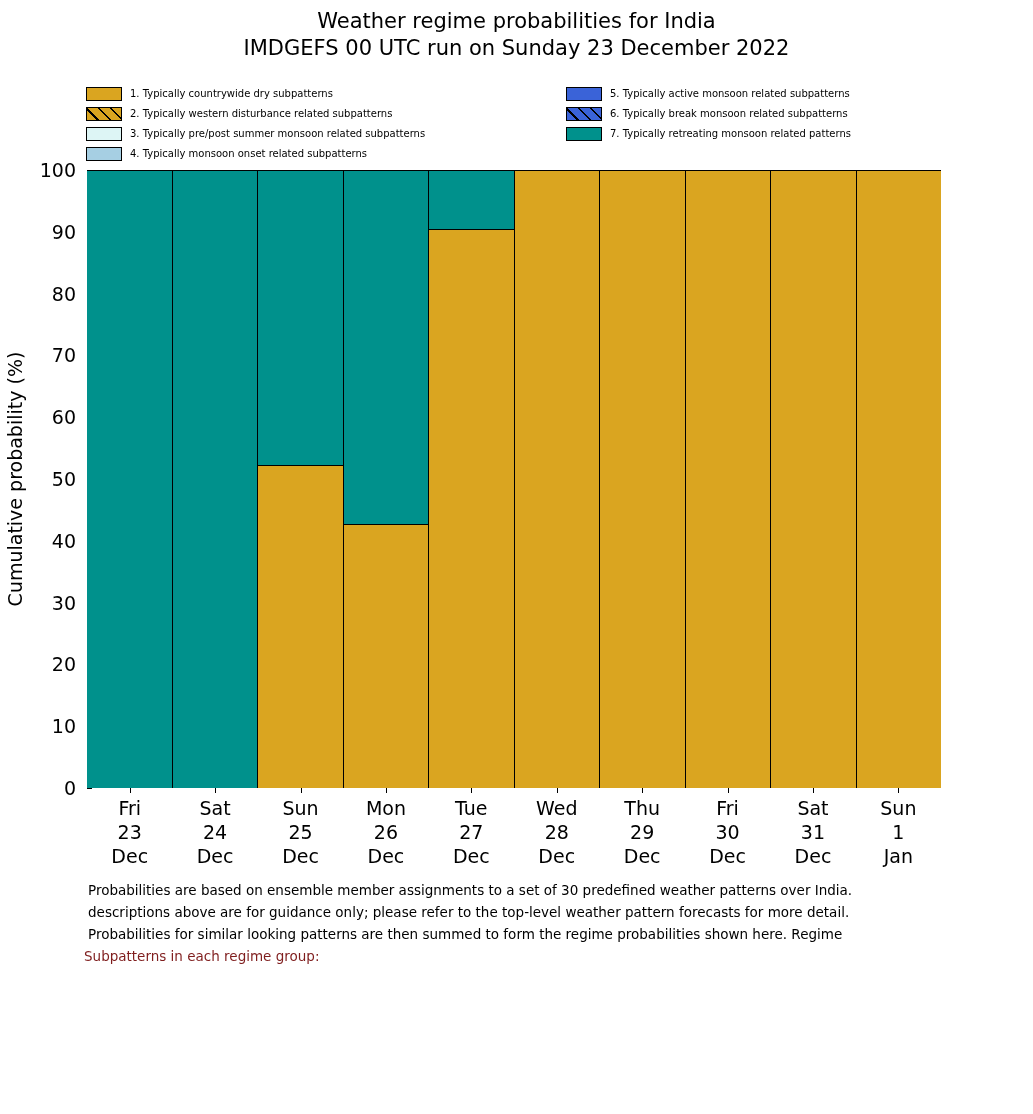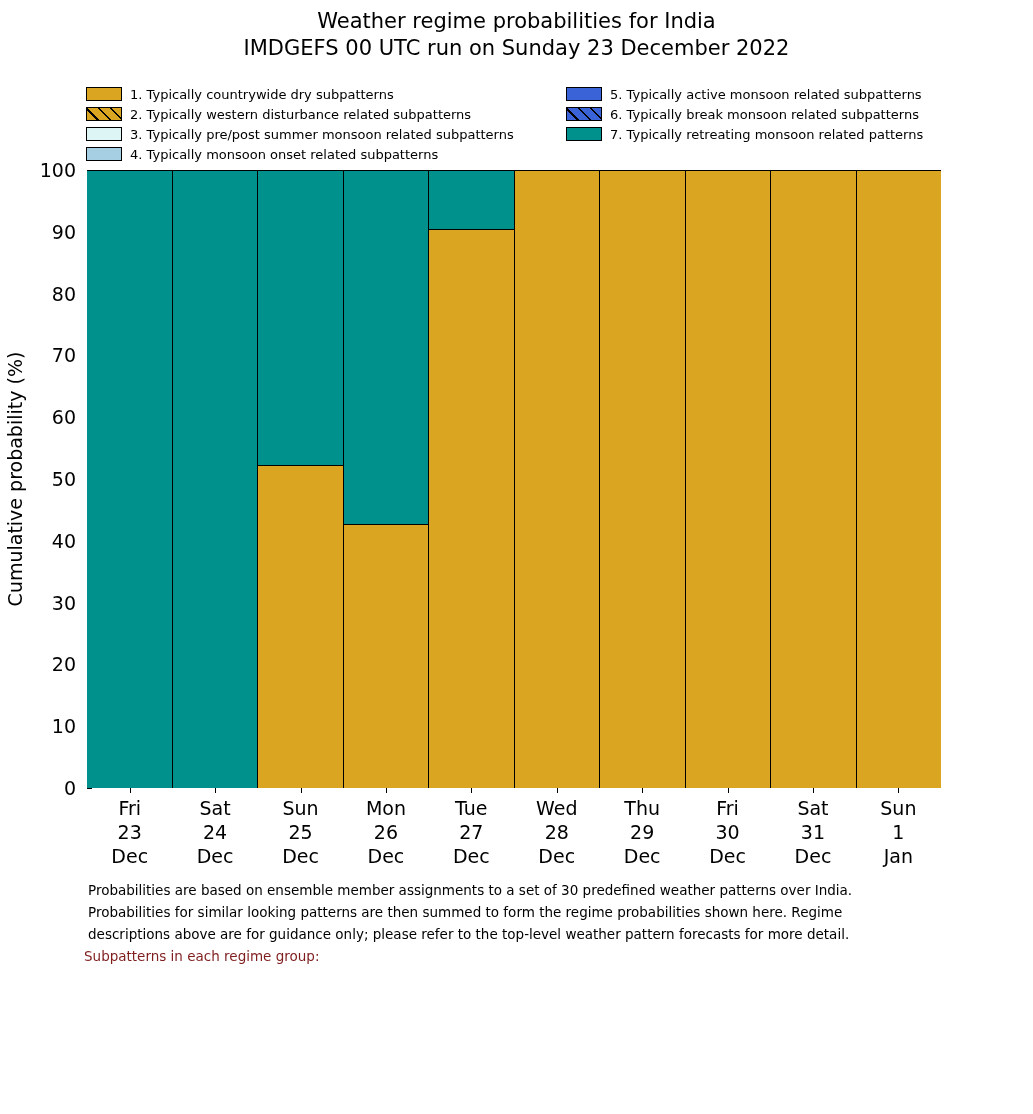--- a/index.html
+++ b/index.html
@@ -67,21 +67,21 @@
     position: absolute;
     inset: 0;
     background-image: repeating-linear-gradient(
         45deg,
         rgba(0,0,0,0) 0px,
         rgba(0,0,0,0) 7px,
         #000 7px,
         #000 8.6px);
   }
   .legend-label {
-    font-size: 13px;
+    font-size: 10px;
     color: #000;
     line-height: 1;
   }
 
   
   .plot-wrap {
     position: absolute;
     left: 87px;
     top: 170px;
     width: 854px;
@@ -350,19 +350,19 @@
         <span class="tickmark"></span>
         <div>Sun</div>
         <div>1</div>
         <div>Jan</div>
       </div>
     </div>
 </div>
 
 <div class="footnote">
   <p>Probabilities are based on ensemble member assignments to a set of 30 predefined weather patterns over India.</p>
+  <p>descriptions above are for guidance only; please refer to the top-level weather pattern forecasts for more detail.</p>
   <p>Probabilities for similar looking patterns are then summed to form the regime probabilities shown here. Regime</p>
-  <p>descriptions above are for guidance only; please refer to the top-level weather pattern forecasts for more detail.</p>
 </div>
 
 <div class="groups">
   <div>Subpatterns in each regime group:</div>
 </div>
 
 </body></html>

